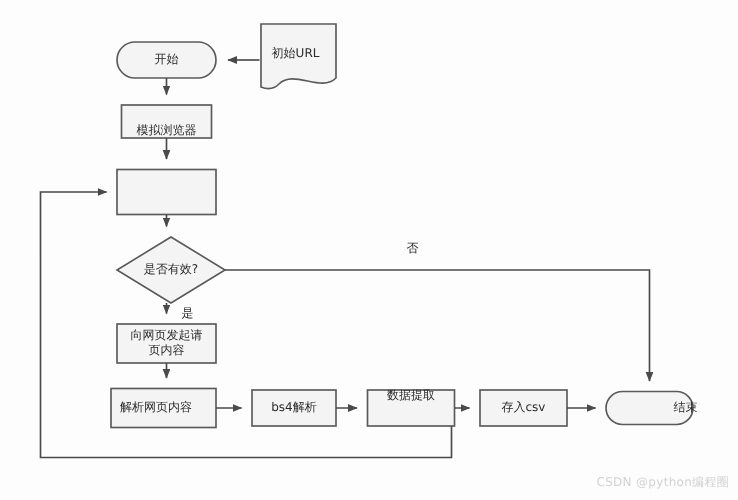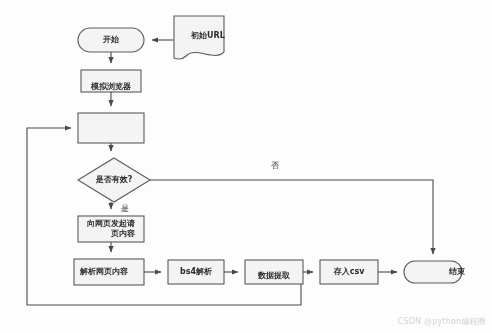--- a/index.html
+++ b/index.html
@@ -25,28 +25,27 @@
     position: absolute;
     left: 0; top: 0;
     width: 492px;
     height: 333px;
   }
   .node-label {
     position: absolute;
     display: flex;
     align-items: center;
     justify-content: center;
-    text-align: right;
+    text-align: center;
     color: #2b2b2b;
     font-size: 8px;
     line-height: 10px;
     letter-spacing: 0px;
     pointer-events: none;
     white-space: pre-line;
-    font-weight: bold;
   }
   .edge-label {
     position: absolute;
     color: #2b2b2b;
     font-size: 8px;
     line-height: 9px;
     text-align: center;
   }
   .watermark {
     position: absolute;
@@ -112,35 +111,35 @@
 
     <line x1="303" y1="272" x2="313" y2="272" stroke="#4a4a4a" stroke-width="1.1" marker-end="url(#arrow)"></line>
 
     <line x1="378" y1="272" x2="397" y2="272" stroke="#4a4a4a" stroke-width="1.1" marker-end="url(#arrow)"></line>
 
     <polyline points="301,284 301,305 27,305 27,128 71,128" fill="none" stroke="#4a4a4a" stroke-width="1.1" marker-end="url(#arrow)"></polyline>
   </svg>
 
   <div class="node-label" style="left:78px; top:28px; width:66px; height:24px;">开始</div>
 
-  <div class="node-label" style="left:184px; top:20px; width:48px; height:32px;">初始URL</div>
+  <div class="node-label" style="left:173px; top:20px; width:48px; height:32px;">初始URL</div>
 
   <div class="node-label" style="left:81px; top:70px; width:60px; height:34px;">模拟浏览器</div>
 
 
   <div class="node-label" style="left:78px; top:168px; width:72px; height:24px;">是否有效?</div>
 
   <div class="node-label" style="left:78px; top:216px; width:66px; height:26px;">向网页发起请
 页内容</div>
 
   <div class="node-label" style="left:76px; top:259px; width:56px; height:26px;">解析网页内容</div>
 
   <div class="node-label" style="left:168px; top:260px; width:56px; height:24px;">bs4解析</div>
 
-  <div class="node-label" style="left:245px; top:256px; width:58px; height:40px;">数据提取</div>
+  <div class="node-label" style="left:245px; top:244px; width:58px; height:40px;">数据提取</div>
 
   <div class="node-label" style="left:320px; top:260px; width:58px; height:24px;">存入csv</div>
 
   <div class="node-label" style="left:404px; top:261px; width:58px; height:22px;padding-left:24px;">结束</div>
 
   <div class="edge-label" style="left:118px; top:204px; width:14px;">是</div>
 
   <div class="edge-label" style="left:268px; top:161px; width:14px;">否</div>
 
   <div class="watermark">CSDN @python编程圈</div>

